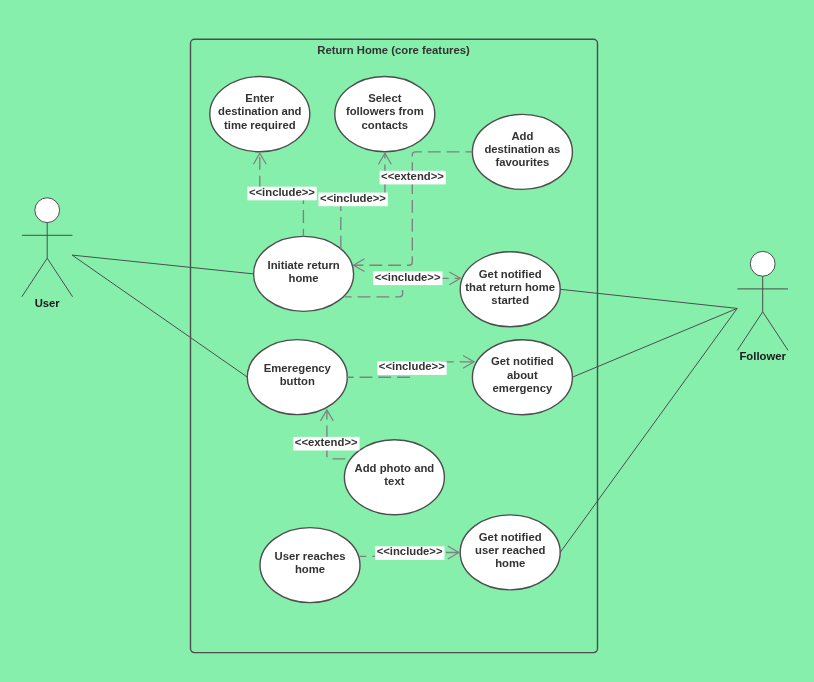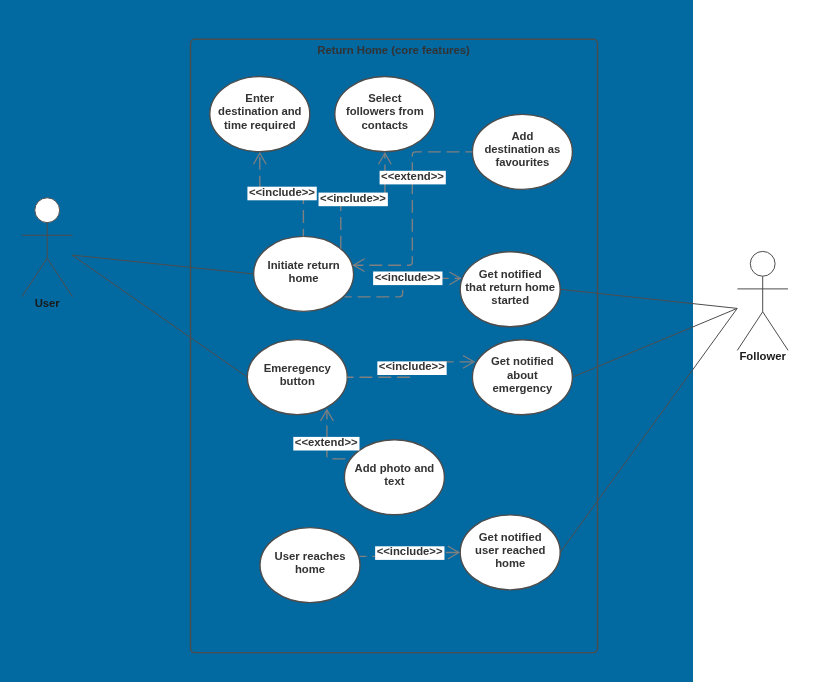--- a/index.html
+++ b/index.html
@@ -1,19 +1,19 @@
 <!DOCTYPE html>
 <html><head>
 <meta charset="utf-8">
 <title>Use Case Diagram — Return Home (core features)</title>
 <style>
   html,body{margin:0;padding:0;background:#ffffff;}
   body{width:814px;height:682px;overflow:hidden;
        font-family:"Liberation Sans",sans-serif;-webkit-font-smoothing:antialiased;}
-  #stage{position:relative;width:693px;height:682px;background:#0369a1;}
+  #stage{position:relative;width:814px;height:682px;background:#86efac;}
   
   #svg{will-change:transform;transform:translateZ(0);}
   svg{display:block;}
   text{font-family:"Liberation Sans",sans-serif;font-weight:bold;font-size:11.3px;
        text-anchor:middle;white-space:pre;}
   .uc-text{fill:#333333;}
   .actor-text{fill:#1a1a1a;}
   .title-text{fill:#333333;}
   .rel-text{fill:#333333;}
   .sysbox{fill:none;stroke:#4d4d4d;stroke-width:1.4;}

